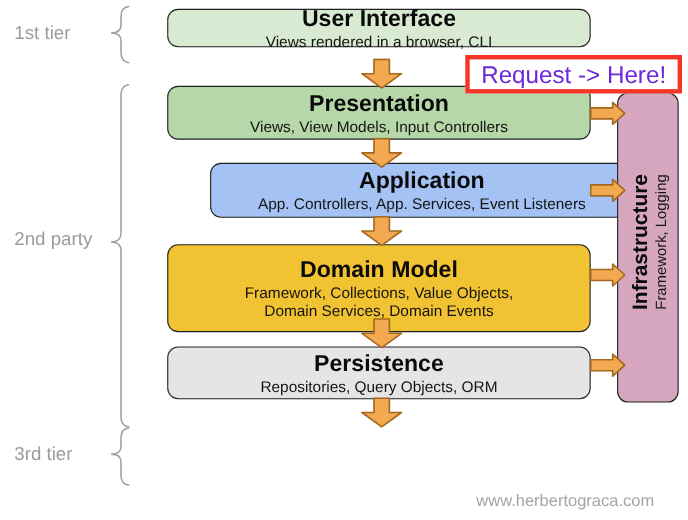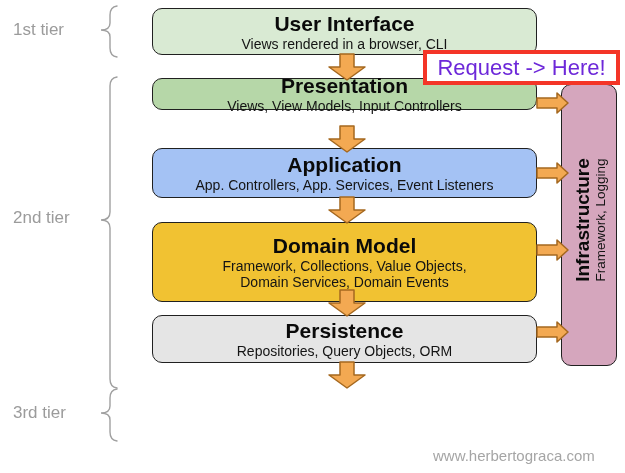--- a/index.html
+++ b/index.html
@@ -15,22 +15,22 @@
   #tier-label-3{top:403px;}
   .braces{position:absolute;left:0;top:0;pointer-events:none;}
   .layer{
     position:absolute;left:152px;width:385px;box-sizing:border-box;
     border:1.6px solid #202020;border-radius:10px;
     display:flex;flex-direction:column;align-items:center;justify-content:center;
     gap:1px;z-index:1;
   }
   .layer .title{font-size:21px;font-weight:bold;color:#0a0a0a;line-height:23px;white-space:nowrap;}
   .layer .subtitle{font-size:14px;color:#141414;line-height:16px;text-align:center;white-space:pre-line;}
-  #layer-ui{top:8px;height:47px;}
-  #layer-presentation{top:78px;height:32px;}
+  #layer-ui{top:8px;height:35px;}
+  #layer-presentation{top:78px;height:49px;}
   #layer-application{top:148px;height:50px;}
   #layer-domain{top:222px;height:80px;align-items:center;}
   #layer-persistence{top:315px;height:48px;}
   #layer-data{top:388px;height:49px;}
   #infrastructure-box{
     position:absolute;left:561px;top:84px;width:56px;height:282px;box-sizing:border-box;
     border:1.6px solid #202020;border-radius:10px;z-index:1;
   }
   #infrastructure-text{
     position:absolute;left:448px;top:195px;width:284px;height:50px;
@@ -59,42 +59,42 @@
   #footer-url{
     position:absolute;left:433px;top:447px;color:#a5a5a5;font-size:15px;line-height:18px;white-space:nowrap;
   }
 </style>
 </head>
 <body>
 
 <div class="canvas">
 
   <div class="tier-label" id="tier-label-1">1st tier</div>
-  <div class="tier-label" id="tier-label-2">2nd tier</div>
+  <div class="tier-label" id="tier-label-2">2nd party</div>
   <div class="tier-label" id="tier-label-3">3rd tier</div>
 
   <svg class="braces" width="625" height="473" viewBox="0 0 625 473">
     <g fill="none" stroke="#a0a0a0" stroke-width="1.4" stroke-linecap="round">
       <path d="M117,6 Q110,7 110,15 L110,23 Q110,30 101,30 Q110,30 110,37 L110,48 Q110,56 117,57"></path>
       <path d="M117,77 Q110,78 110,86 L110,212 Q110,220 101,220 Q110,220 110,228 L110,379 Q110,387 117,388"></path>
       <path d="M117,389 Q110,390 110,398 L110,406 Q110,413 101,413 Q110,413 110,420 L110,432 Q110,440 117,441"></path>
     </g>
   </svg>
 
   <div class="layer" id="layer-ui" style="background-color: rgb(217, 234, 211);">
     <div class="title">User Interface</div>
     <div class="subtitle">Views rendered in a browser, CLI</div>
   </div>
 
   <div class="layer" id="layer-presentation" style="background-color: rgb(182, 215, 168);">
     <div class="title">Presentation</div>
     <div class="subtitle">Views, View Models, Input Controllers</div>
   </div>
 
-  <div class="layer" id="layer-application" style="background-color: rgb(164, 194, 244);">
+  <div class="layer" id="layer-application" style="background-color: rgb(164, 194, 244); margin-left: 39px;">
     <div class="title">Application</div>
     <div class="subtitle">App. Controllers, App. Services, Event Listeners</div>
   </div>
 
   <div class="layer" id="layer-domain" style="background-color: rgb(241, 194, 50);">
     <div class="title">Domain Model</div>
     <div class="subtitle">Framework, Collections, Value Objects,
 Domain Services, Domain Events</div>
   </div>
 

